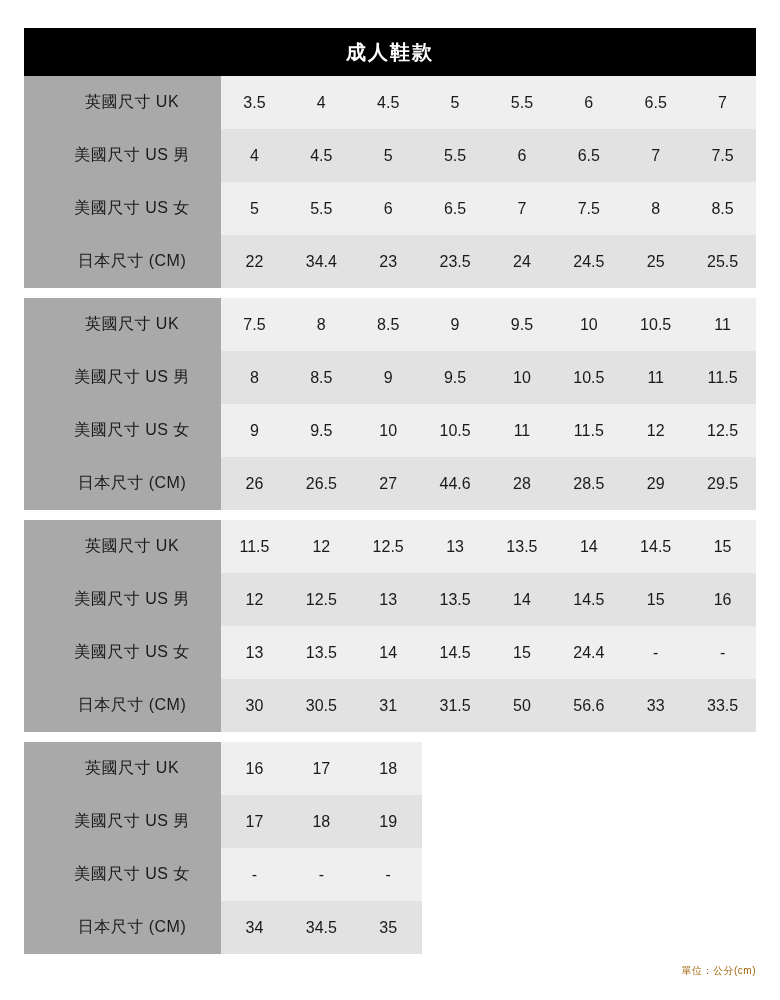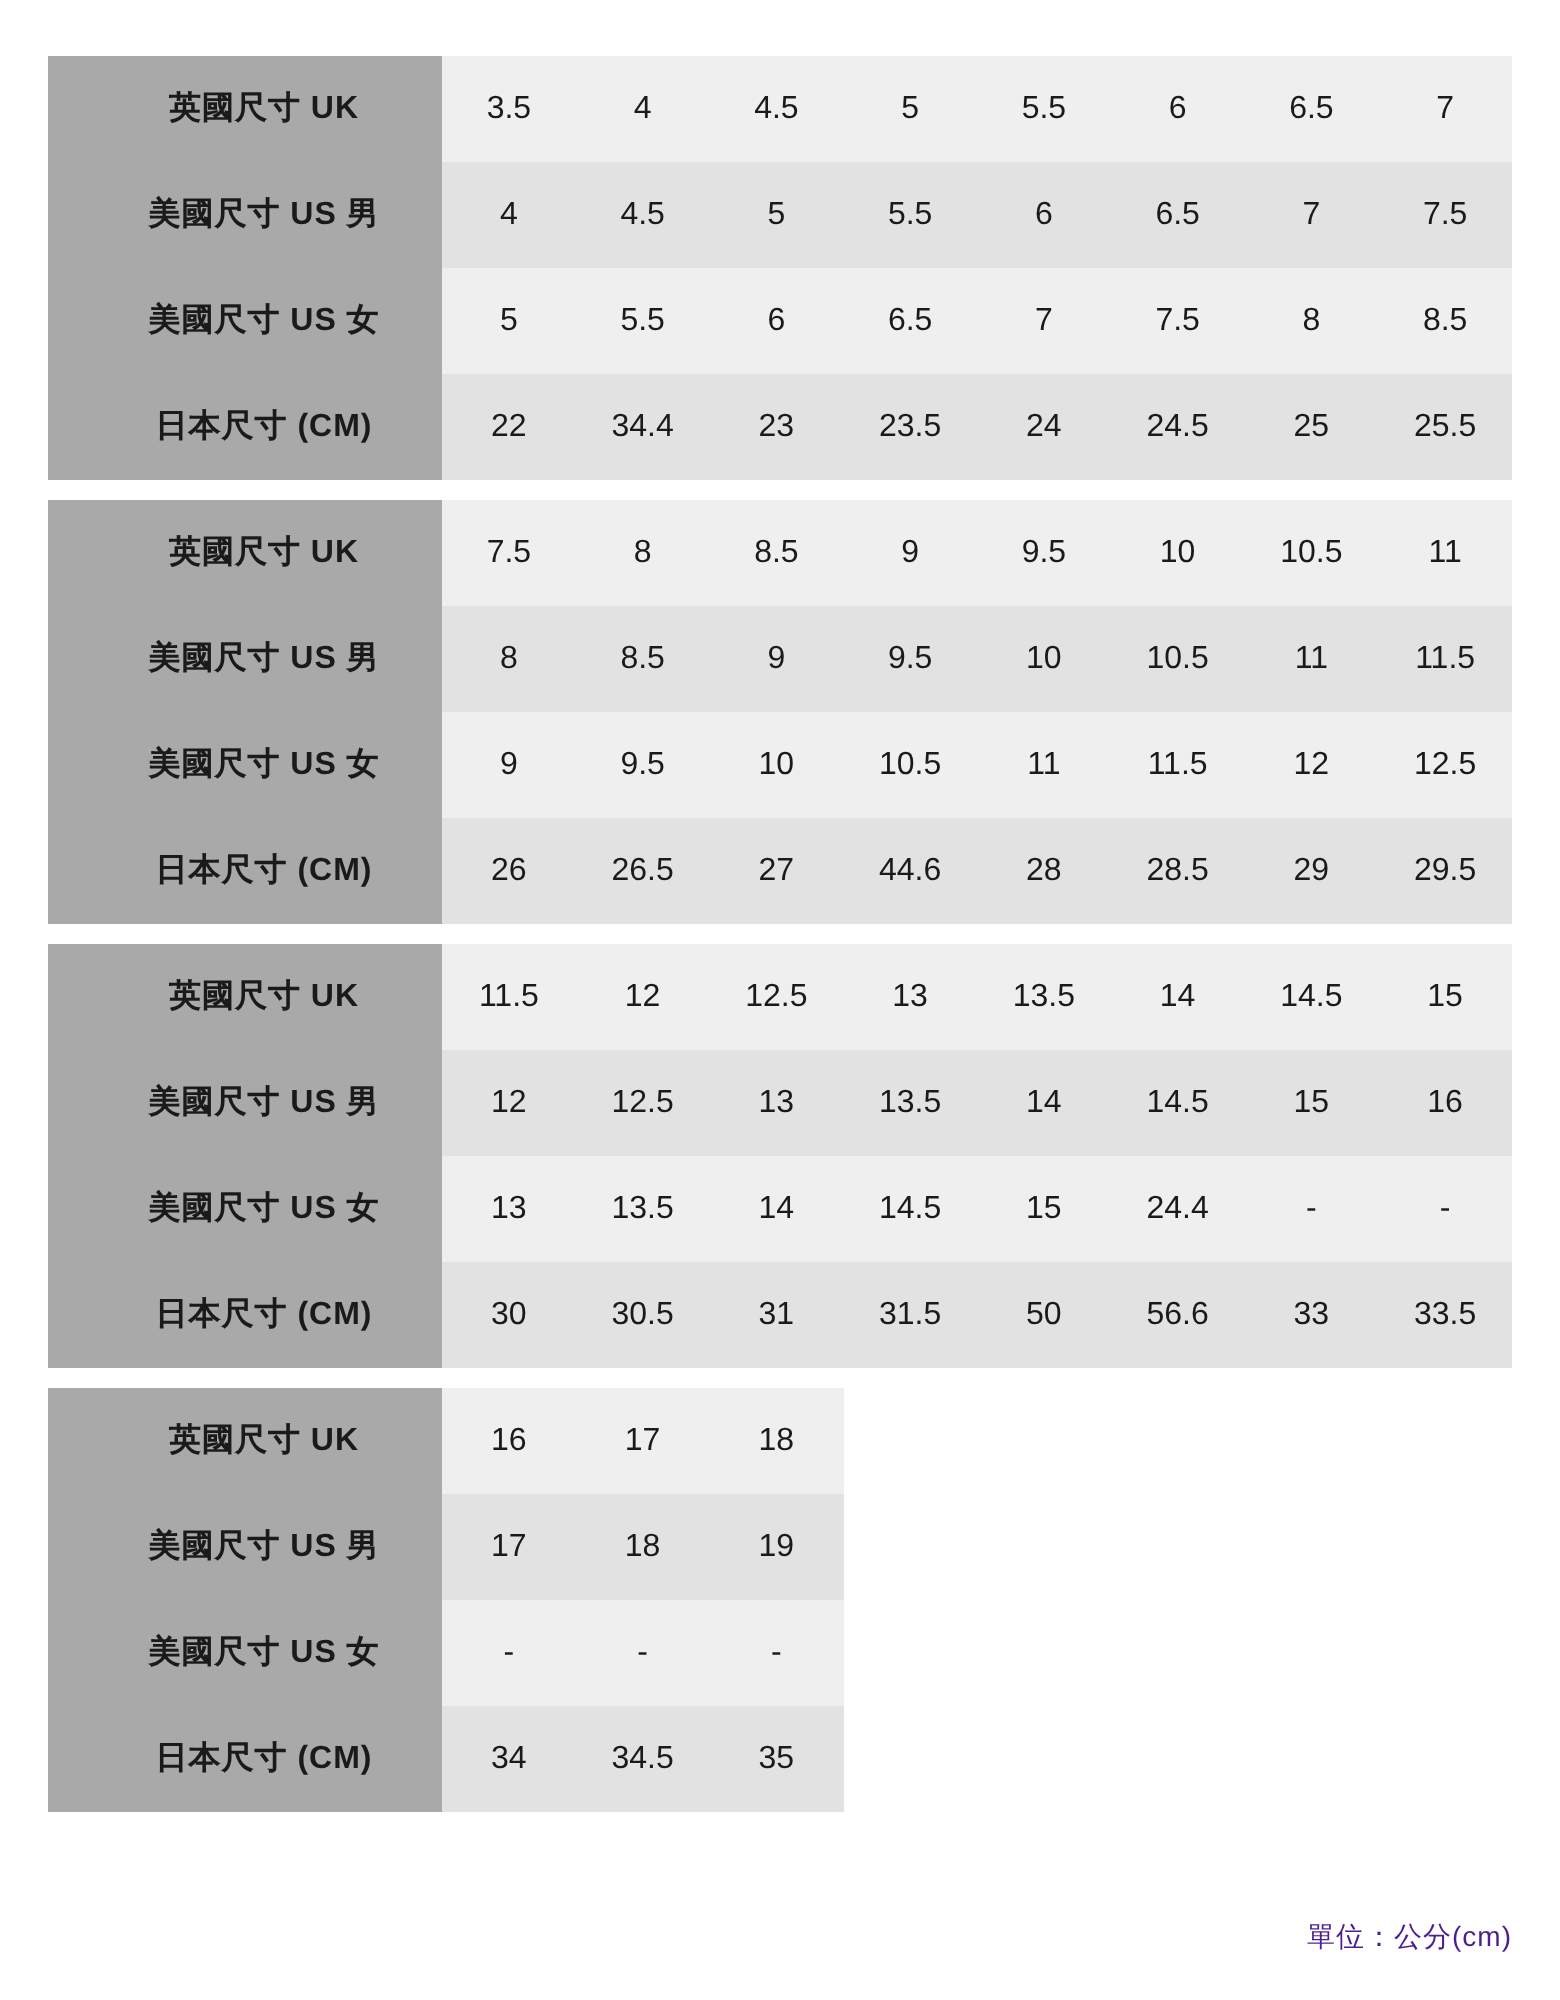--- a/index.html
+++ b/index.html
@@ -44,21 +44,21 @@
     text-align: center;
     font-size: 16px;
     color: #1a1a1a;
     border: none;
   }
   td.row-label {
     width: 176px;
     background: #a9a9a9;
     color: #ffffff;
     font-size: 16px;
-    font-weight: bold;
+    font-weight: normal;
     text-align: left;
     padding-left: 20px;
     letter-spacing: 0.5px;
   }
   tr.band-light td.value {
     background: #efefef;
   }
   tr.band-dark td.value {
     background: #e2e2e2;
   }
@@ -69,30 +69,33 @@
     border-right: none;
   }
   td.value.empty {
     border-right: none;
     background: #ffffff !important;
   }
   .footnote {
     position: absolute;
     right: 24px;
     bottom: 22px;
-    font-size: 14px;
-    color: #4c1d95;
+    font-size: 10px;
+    color: #a16207;
     letter-spacing: 0.5px;
   }
 </style>
 </head>
 <body>
 
 <div class="page">
 
+  <div class="title-bar">
+    <span>成人鞋款</span>
+  </div>
 
   <div>
     <table class="size-table">
       <tbody>
         <tr class="band-light">
           <td class="row-label">英國尺寸 UK</td>
           <td class="value">3.5</td>
           <td class="value">4</td>
           <td class="value">4.5</td>
           <td class="value">5</td>

